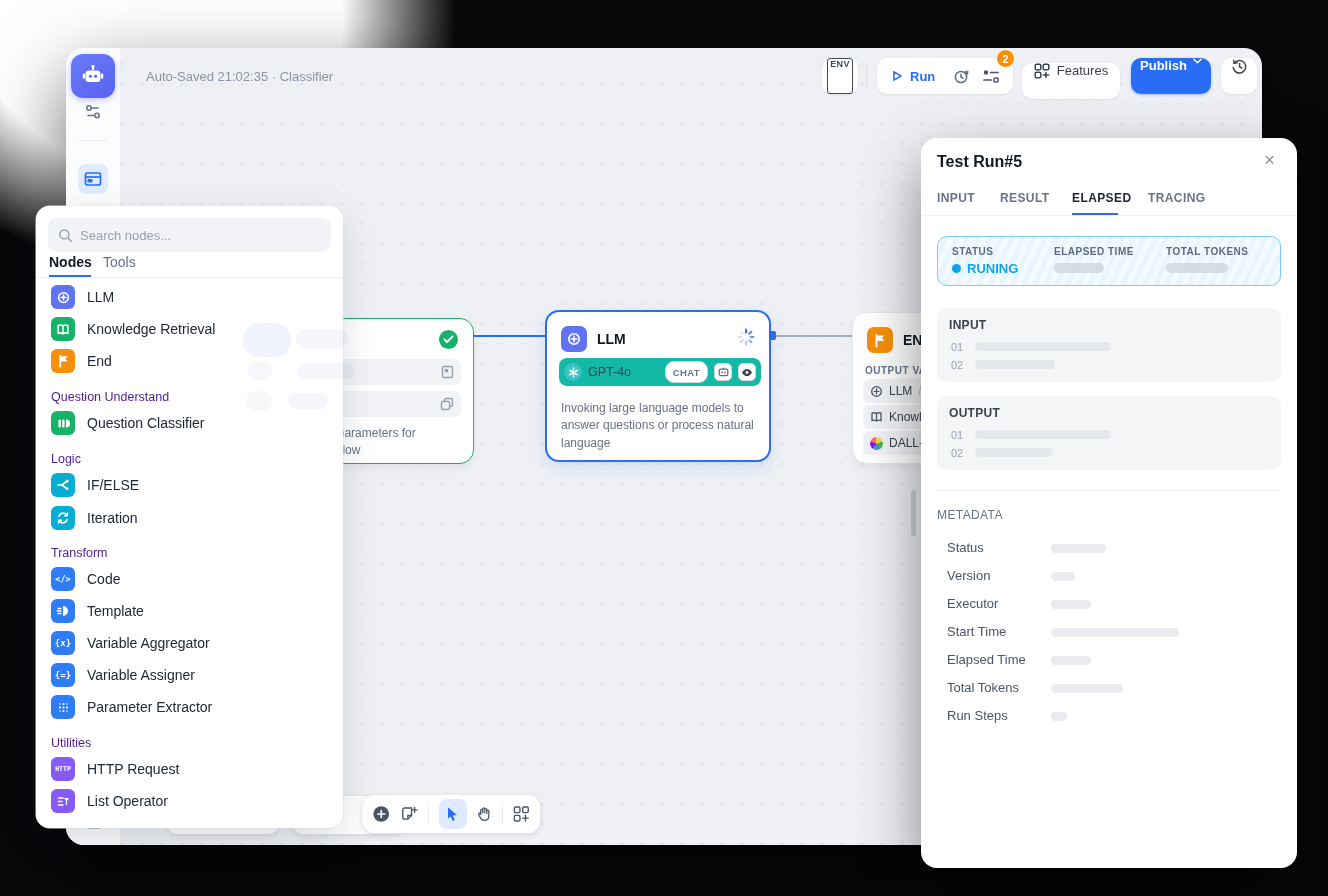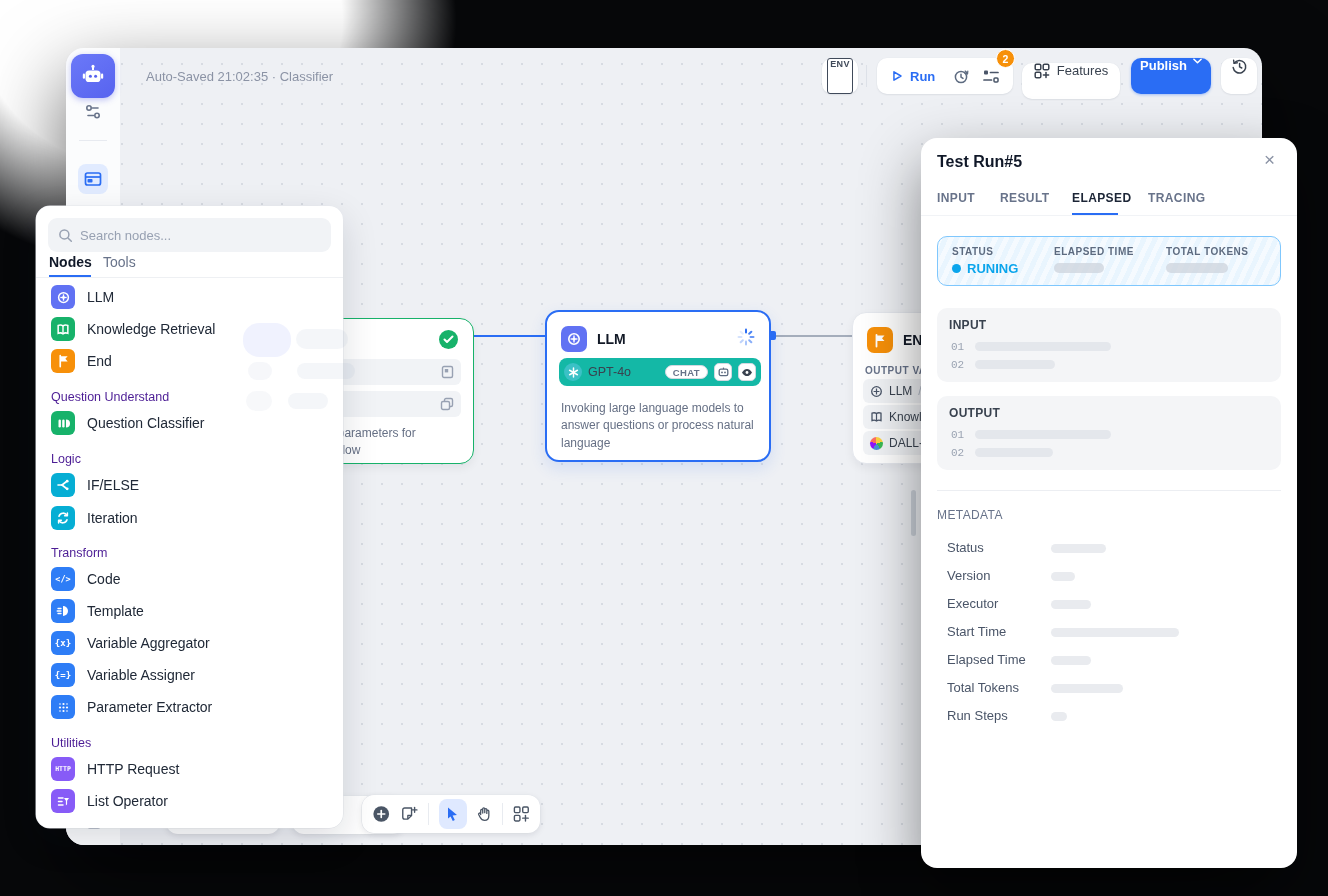--- a/index.html
+++ b/index.html
@@ -60,21 +60,21 @@
   .port{position:absolute;z-index:4;border-radius:2px;background:#2a6df4}
   .llm-node{left:545px;top:310px;width:226px;height:152px;border:2px solid #2a6df4;z-index:7;
             box-shadow:0 6px 16px rgba(41,109,244,.14)}
   .node-head{position:absolute;left:14px;top:14px;display:flex;align-items:center;gap:10px}
   .node-ic{width:26px;height:26px;border-radius:7px;display:flex;align-items:center;justify-content:center}
   .node-title{font-size:14px;font-weight:bold;color:#121926}
   .model-row{position:absolute;left:12px;top:46px;width:202px;height:28px;background:#14b8a6;border-radius:8px;
              display:flex;align-items:center;padding:0 5px;gap:6px}
   .gpt-ic{width:18px;height:18px;border-radius:50%;background:#3bc1c6;display:flex;align-items:center;justify-content:center;flex:0 0 auto}
   .model-name{font-size:12.5px;color:#39424f;flex:1 1 auto}
-  .chat-chip{height:14px;padding:0 7px;border:1px solid #d3d8e0;border-radius:9px;background:#fff;color:#68738a;
+  .chat-chip{height:22px;padding:0 7px;border:1px solid #d3d8e0;border-radius:9px;background:#fff;color:#68738a;
              font-size:9.5px;font-weight:bold;letter-spacing:.4px;display:flex;align-items:center}
   .mini-chip{width:18px;height:18px;border:1px solid #d3d8e0;border-radius:5px;background:#fff;display:flex;align-items:center;justify-content:center}
   .llm-desc{position:absolute;left:14px;top:88px;width:198px;font-size:12px;line-height:1.45;color:#667085}
   .spinner{position:absolute;right:14px;top:16px;width:18px;height:18px;animation:spin 1s steps(8) infinite}
   @keyframes spin{to{transform:rotate(360deg)}}
   .end-node{left:852px;top:312px;width:160px;height:152px;border:1px solid #e5e8ee;z-index:5;box-shadow:0 4px 10px rgba(16,24,40,.06)}
   .end-sec{position:absolute;left:12px;top:52px;font-size:10px;font-weight:bold;letter-spacing:.5px;color:#68738a;white-space:nowrap}
   .end-row{position:absolute;left:10px;width:142px;height:24px;background:#f1f3f6;border-radius:6px;display:flex;align-items:center;
            padding:0 7px;gap:6px;font-size:12px;color:#39424f;white-space:nowrap;overflow:hidden}
   .scrollthumb{position:absolute;left:911px;top:490px;width:5px;height:46px;border-radius:3px;background:#ccd2da;z-index:8}
@@ -94,21 +94,21 @@
   .rp-underline{position:absolute;left:151px;top:75px;width:46px;height:2px;background:#2a6df4}
   .rp-divider{position:absolute;left:0;top:76.5px;width:376px;height:1px;background:#f1f3f6}
   .status-card{position:absolute;left:16px;top:98px;width:344px;height:50px;border-radius:10px;border:1px solid #7fc7fd;
       background:repeating-linear-gradient(115deg,rgba(255,255,255,.55) 0 5px,rgba(255,255,255,0) 5px 10px),linear-gradient(#e9f5fe,#e9f5fe)}
   .sc-label{position:absolute;top:9px;font-size:10px;font-weight:bold;letter-spacing:.5px;color:#5d6b80}
   .run-val{position:absolute;left:14px;top:24px;display:flex;align-items:center;gap:6px;font-size:13px;font-weight:bold;color:#0ba5ec}
   .run-dot{width:9px;height:9px;border-radius:50%;background:#0ba5ec}
   .skel{position:absolute;border-radius:5px;background:#e4e7ec}
   .io-card{position:absolute;left:16px;width:344px;height:74px;background:#f4f5f7;border-radius:10px}
   .io-title{position:absolute;left:12px;top:10px;font-size:12px;font-weight:bold;color:#39424f;letter-spacing:.3px}
-  .io-num{position:absolute;font-family:Liberation Mono, monospace;font-size:11px;color:#9aa3b2}
+  .io-num{position:absolute;font-family:Liberation Sans, sans-serif;font-size:11px;color:#9aa3b2}
   .meta-label{position:absolute;left:26px;font-size:13px;color:#4a5568}
   .rp-meta-title{position:absolute;left:16px;top:370px;font-size:12px;color:#68738a;letter-spacing:.4px}
   .rp-hr{position:absolute;left:16px;top:352px;width:344px;height:1px;background:#eceef2}
 </style>
 </head>
 <body>
 
 <div class="stage">
   <div class="glow"></div>
   <div class="window"></div>

